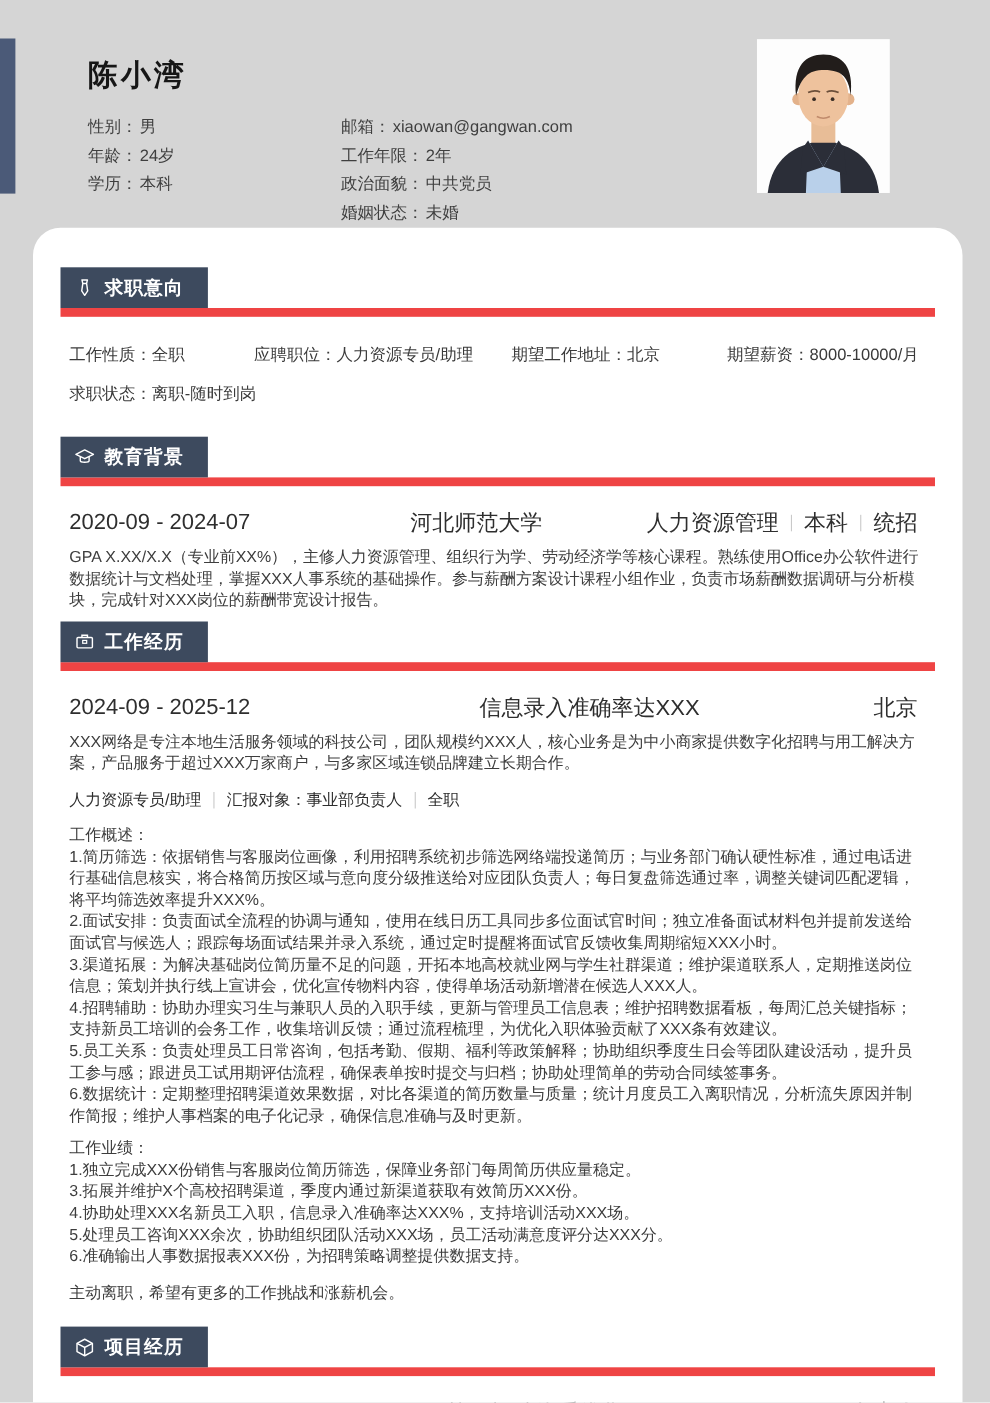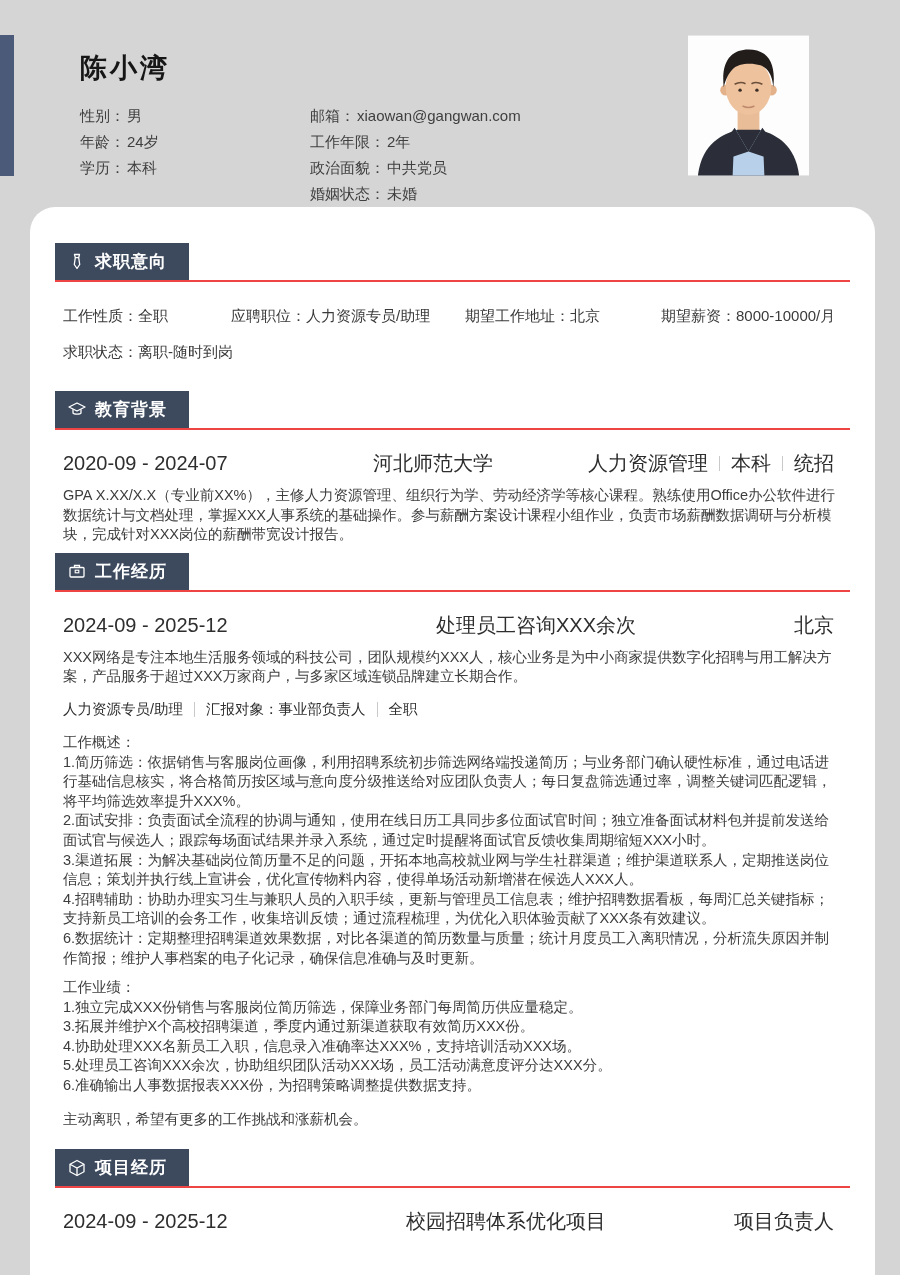--- a/index.html
+++ b/index.html
@@ -18,21 +18,21 @@
   .info-row{height:26px;line-height:26px;font-size:15px;color:#3f3f3f;white-space:nowrap;}
   .info-row .lbl{margin-right:2px;}
   .photo{position:absolute;left:688px;top:35px;width:121px;height:141px;}
   .photo svg{display:block;width:100%;height:100%;}
   
   .card{
     position:absolute;left:30px;top:207px;width:845px;height:1068px;
     background:#ffffff;border-radius:25px 25px 0 0;
     padding:36px 25px 0 25px;box-sizing:border-box;overflow:hidden;
   }
-  .sec-head{border-bottom:2px solid #ef4444;line-height:0;}
+  .sec-head{border-bottom:8px solid #ef4444;line-height:0;}
   .sec-title{
     display:inline-flex;align-items:center;gap:9px;line-height:normal;
     background:#3d4a5e;color:#ffffff;font-size:17px;font-weight:bold;
     padding:7px 22px 7px 13px;letter-spacing:1px;
   }
   .sec-icon{display:inline-flex;width:18px;height:18px;}
   .sec-icon svg{width:18px;height:18px;}
   .content{padding:0 8px;}
   .fields-row{display:flex;font-size:15px;color:#3a3a3a;margin-top:25px;}
   .fields-row .f1{width:168px;}
@@ -157,37 +157,38 @@
               <path d="M6.5 5.5 V3.5 h5 v2" fill="none" stroke="#ffffff" stroke-width="1.3"></path>
               <rect x="7.2" y="8.2" width="3.6" height="2.6" fill="none" stroke="#ffffff" stroke-width="1.1"></rect>
             </svg>
         </span>
         <span>工作经历</span>
       </div>
     </div>
     <div class="content">
       <div class="meta-row">
         <div class="meta-date">2024-09 - 2025-12</div>
-        <div class="meta-mid">处理员工咨询XXX余次</div>
+        <div class="meta-mid">信息录入准确率达XXX</div>
         <div class="meta-right">北京</div>
       </div>
       <div class="para">XXX网络是专注本地生活服务领域的科技公司，团队规模约XXX人，核心业务是为中小商家提供数字化招聘与用工解决方案，产品服务于超过XXX万家商户，与多家区域连锁品牌建立长期合作。</div>
       <div class="meta-row" style="margin-top:13px;font-size:14.5px;justify-content:flex-start;">
         <span>人力资源专员/助理</span>
         <span class="sep"></span>
         <span>汇报对象：事业部负责人</span>
         <span class="sep"></span>
         <span>全职</span>
       </div>
       <div class="list mt14">
         <div>工作概述：</div>
         <div>1.简历筛选：依据销售与客服岗位画像，利用招聘系统初步筛选网络端投递简历；与业务部门确认硬性标准，通过电话进行基础信息核实，将合格简历按区域与意向度分级推送给对应团队负责人；每日复盘筛选通过率，调整关键词匹配逻辑，将平均筛选效率提升XXX%。</div>
         <div>2.面试安排：负责面试全流程的协调与通知，使用在线日历工具同步多位面试官时间；独立准备面试材料包并提前发送给面试官与候选人；跟踪每场面试结果并录入系统，通过定时提醒将面试官反馈收集周期缩短XXX小时。</div>
         <div>3.渠道拓展：为解决基础岗位简历量不足的问题，开拓本地高校就业网与学生社群渠道；维护渠道联系人，定期推送岗位信息；策划并执行线上宣讲会，优化宣传物料内容，使得单场活动新增潜在候选人XXX人。</div>
         <div>4.招聘辅助：协助办理实习生与兼职人员的入职手续，更新与管理员工信息表；维护招聘数据看板，每周汇总关键指标；支持新员工培训的会务工作，收集培训反馈；通过流程梳理，为优化入职体验贡献了XXX条有效建议。</div>
+        <div>5.员工关系：负责处理员工日常咨询，包括考勤、假期、福利等政策解释；协助组织季度生日会等团队建设活动，提升员工参与感；跟进员工试用期评估流程，确保表单按时提交与归档；协助处理简单的劳动合同续签事务。</div>
         <div>6.数据统计：定期整理招聘渠道效果数据，对比各渠道的简历数量与质量；统计月度员工入离职情况，分析流失原因并制作简报；维护人事档案的电子化记录，确保信息准确与及时更新。</div>
       </div>
       <div class="list mt22">
         <div>工作业绩：</div>
         <div>1.独立完成XXX份销售与客服岗位简历筛选，保障业务部门每周简历供应量稳定。</div>
         <div>3.拓展并维护X个高校招聘渠道，季度内通过新渠道获取有效简历XXX份。</div>
         <div>4.协助处理XXX名新员工入职，信息录入准确率达XXX%，支持培训活动XXX场。</div>
         <div>5.处理员工咨询XXX余次，协助组织团队活动XXX场，员工活动满意度评分达XXX分。</div>
         <div>6.准确输出人事数据报表XXX份，为招聘策略调整提供数据支持。</div>
       </div>

